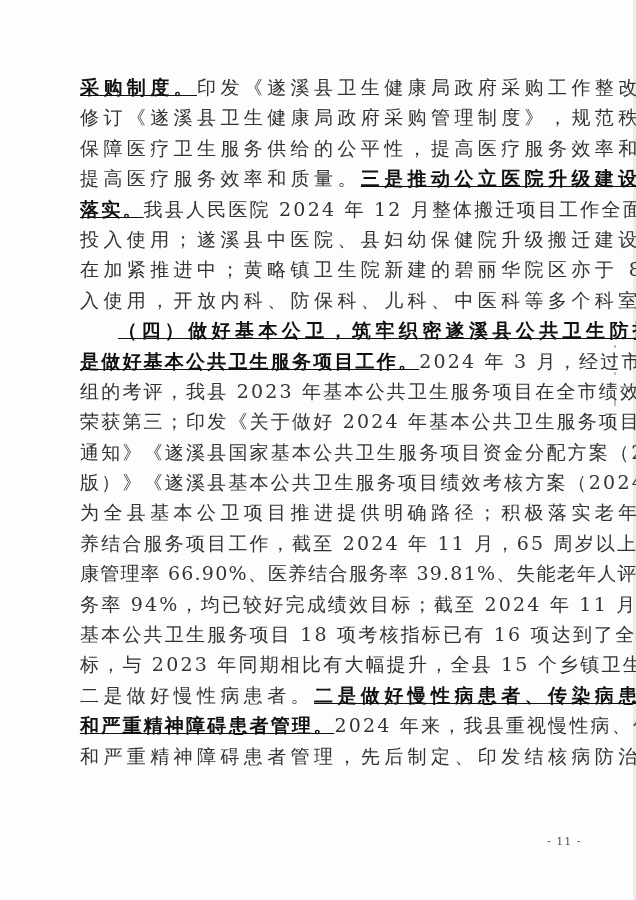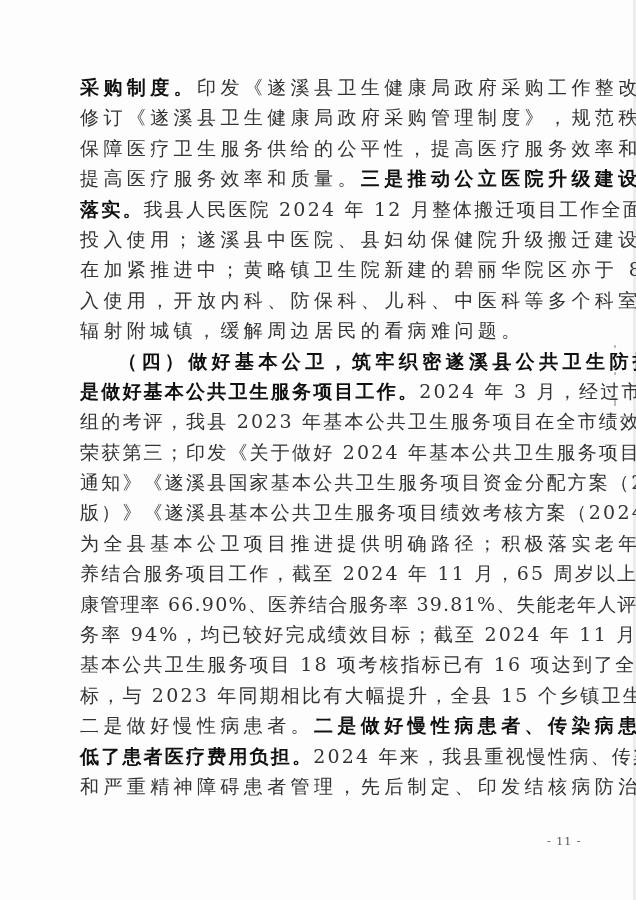--- a/index.html
+++ b/index.html
@@ -9,21 +9,21 @@
     }
     .page { position: absolute; left: 0; top: 0; width: 636px; height: 900px; background: #fdfdfd; }
     .right-edge { position: absolute; right: 0; top: 0; width: 3px; height: 900px; background: #ececec; }
     .body-text { position: absolute; left: 80px; top: 72px; width: 520px; }
     .line {
       height: 30.4px; line-height: 30.4px; font-size: 19px; white-space: nowrap;
       letter-spacing: 4.4px; color: #333;
     }
     .line.tight { letter-spacing: 2.2px; }
     .line.tighter { letter-spacing: 1.2px; }
-    .b { font-weight: bold; color: #111; }
+    .b { font-weight: bold; color: #111; text-decoration: underline; }
     .indent { padding-left: 38px; }
     .page-number { position: absolute; left: 527px; top: 835px; font-size: 11px; color: #555; letter-spacing: 1px; margin-left: 20px; }
     .speck { position: absolute; width: 2px; height: 3px; background: #bbb; }
   </style>
 </head>
 <body>
 
 <div class="page">
   <div class="right-edge"></div>
   <div class="speck" style="left:614px;top:345px;"></div>
@@ -33,32 +33,31 @@
 
   <div class="body-text" id="body-text">
       <div class="line"><span class="b">采购制度。</span><span>印发《遂溪县卫生健康局政府采购工作整改方案》、</span></div>
       <div class="line"><span>修订《遂溪县卫生健康局政府采购管理制度》，规范秩序，有效</span></div>
       <div class="line"><span>保障医疗卫生服务供给的公平性，提高医疗服务效率和质量，降</span></div>
       <div class="line"><span>提高医疗服务效率和质量。</span><span class="b">三是推动公立医院升级建设项目进一步</span></div>
       <div class="line tight"><span class="b">落实。</span><span>我县人民医院 2024 年 12 月整体搬迁项目工作全面完成且</span></div>
       <div class="line"><span>投入使用；遂溪县中医院、县妇幼保健院升级搬迁建设工作也正</span></div>
       <div class="line"><span>在加紧推进中；黄略镇卫生院新建的碧丽华院区亦于 8 月正式投</span></div>
       <div class="line"><span>入使用，开放内科、防保科、儿科、中医科等多个科室，服务可</span></div>
-      <div class="line"><span>辐射附城镇，缓解周边居民的看病难问题。</span></div>
       <div class="line indent"><span class="b">（四）做好基本公卫，筑牢织密遂溪县公共卫生防护网。一</span></div>
       <div class="line tight"><span class="b">是做好基本公共卫生服务项目工作。</span><span>2024 年 3 月，经过市专家</span></div>
       <div class="line tight"><span>组的考评，我县 2023 年基本公共卫生服务项目在全市绩效评估中</span></div>
       <div class="line tight"><span>荣获第三；印发《关于做好 2024 年基本公共卫生服务项目工作的</span></div>
       <div class="line tight"><span>通知》《遂溪县国家基本公共卫生服务项目资金分配方案（2024</span></div>
       <div class="line tight"><span>版）》《遂溪县基本公共卫生服务项目绩效考核方案（2024 版）》，</span></div>
       <div class="line"><span>为全县基本公卫项目推进提供明确路径；积极落实老年健康与医</span></div>
       <div class="line tight"><span>养结合服务项目工作，截至 2024 年 11 月，65 周岁以上老年人健</span></div>
       <div class="line tighter"><span>康管理率 66.90%、医养结合服务率 39.81%、失能老年人评估服</span></div>
       <div class="line tight"><span>务率 94%，均已较好完成绩效目标；截至 2024 年 11 月，遂溪县</span></div>
       <div class="line tight"><span>基本公共卫生服务项目 18 项考核指标已有 16 项达到了全年度目</span></div>
       <div class="line tight"><span>标，与 2023 年同期相比有大幅提升，全县 15 个乡镇卫生院整体</span></div>
       <div class="line"><span>二是做好慢性病患者。</span><span class="b">二是做好慢性病患者、传染病患者和严重</span></div>
-      <div class="line tight"><span class="b">低了患者医疗费用负担。</span><span>2024 年来，我县重视慢性病、传染病</span></div>
+      <div class="line tight"><span class="b">和严重精神障碍患者管理。</span><span>2024 年来，我县重视慢性病、传染病</span></div>
       <div class="line"><span>和严重精神障碍患者管理，先后制定、印发结核病防治、艾滋病</span></div>
     </div>
 
   <div class="page-number">- 11 -</div>
 </div>
 
 </body></html>

